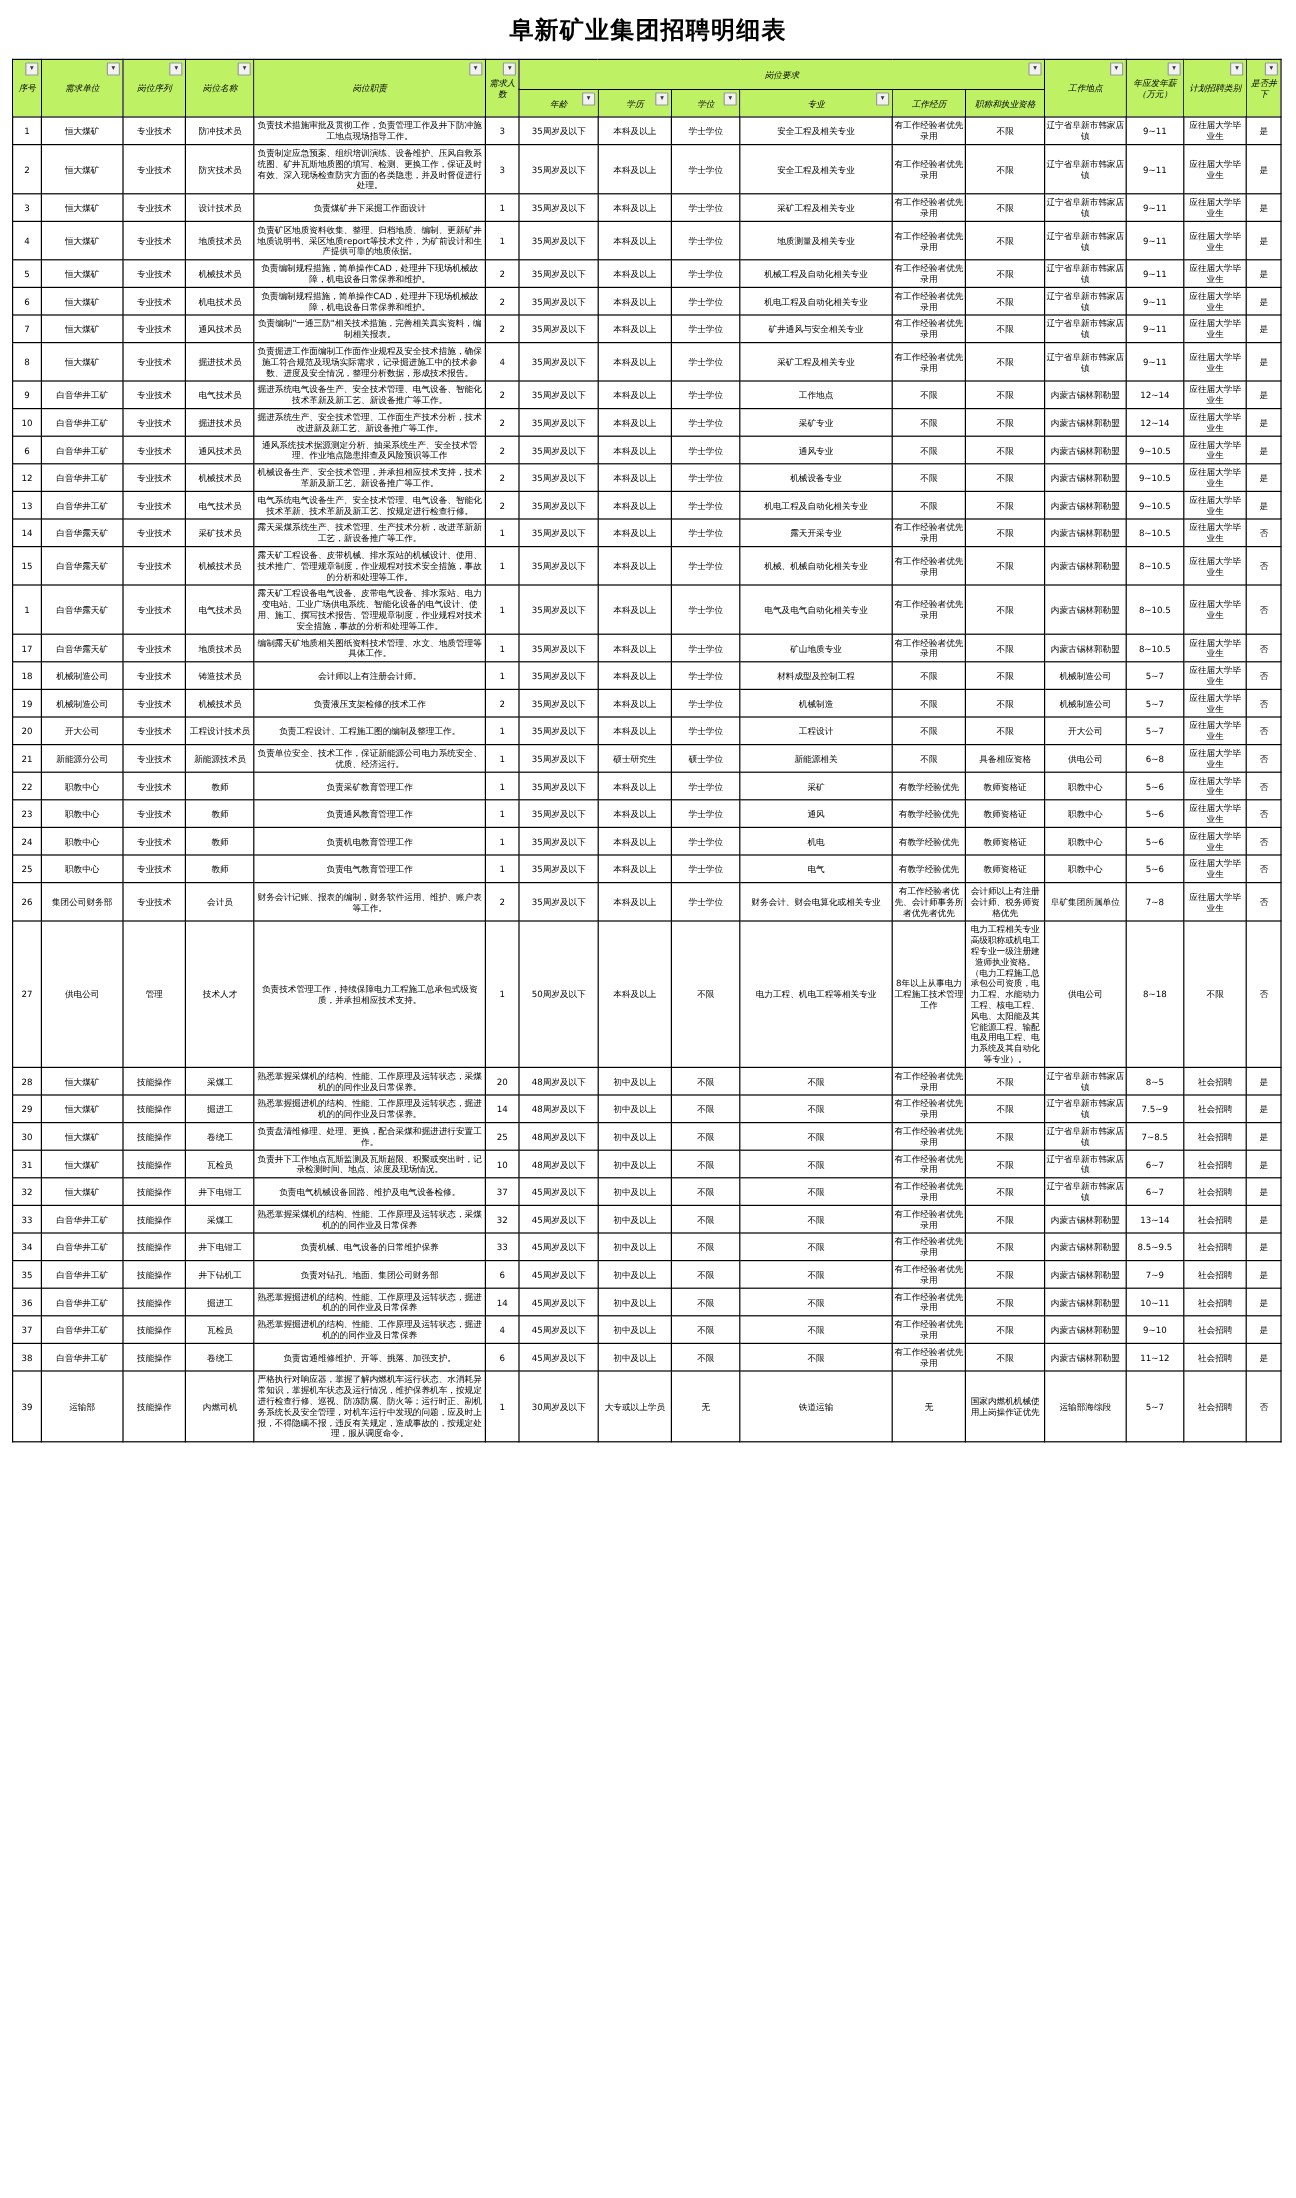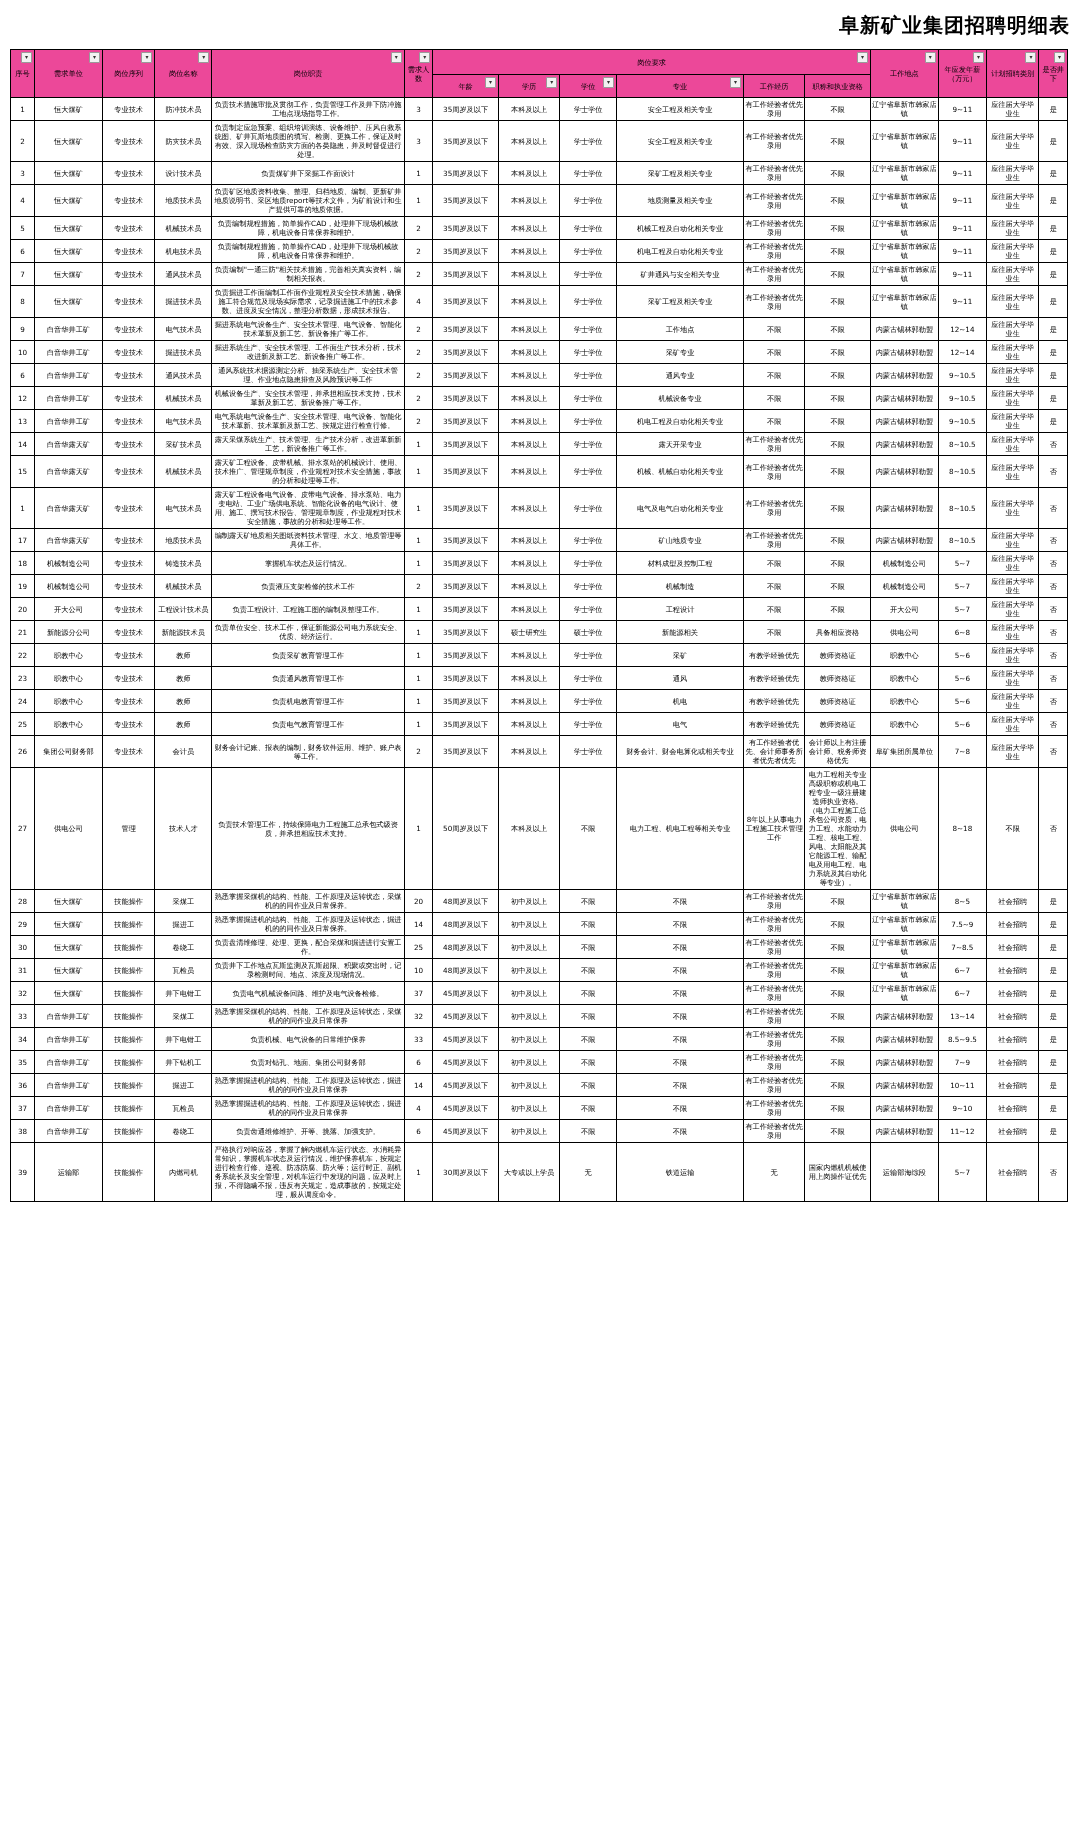--- a/index.html
+++ b/index.html
@@ -11,21 +11,21 @@
     width: 1080px;
     font-family: "DejaVu Sans", "Liberation Sans", sans-serif;
     color: #000;
   }
   .page {
     width: 1080px;
     box-sizing: border-box;
     padding: 6px 10px 18px 10px;
   }
   .doc-title {
-    text-align: right;
+    text-align: center;
     font-size: 20px;
     font-weight: bold;
     letter-spacing: 1px;
     margin: 6px 0 10px 0;
     font-family: "DejaVu Serif", "Liberation Serif", serif;
   }
   table.sheet {
     border-collapse: collapse;
     width: 1058px;
     table-layout: fixed;
@@ -34,24 +34,25 @@
     border: 1px solid #000;
     font-size: 7.2px;
     line-height: 1.25;
     padding: 2px 1px;
     text-align: center;
     vertical-align: middle;
     word-break: break-all;
     overflow: hidden;
   }
   thead th {
-    background: #ec4899;
+    background: #bef264;
     font-weight: normal;
     font-size: 8px;
     position: relative;
+    font-style: italic;
   }
   .hdr-top th {
     height: 20px;
   }
   .hdr-sub th {
     height: 18px;
   }
   .filter {
     display: inline-block;
     width: 9px;
@@ -442,21 +443,21 @@
           <td>内蒙古锡林郭勒盟</td>
           <td>8~10.5</td>
           <td>应往届大学毕业生</td>
           <td>否</td>
         </tr>
         <tr>
           <td>18</td>
           <td>机械制造公司</td>
           <td>专业技术</td>
           <td>铸造技术员</td>
-          <td class="dutytext">掌握机车状态及运行情况。</td>
+          <td class="dutytext">会计师以上有注册会计师。</td>
           <td>1</td>
           <td>35周岁及以下</td>
           <td>本科及以上</td>
           <td>学士学位</td>
           <td>材料成型及控制工程</td>
           <td>不限</td>
           <td>不限</td>
           <td>机械制造公司</td>
           <td>5~7</td>
           <td>应往届大学毕业生</td>

